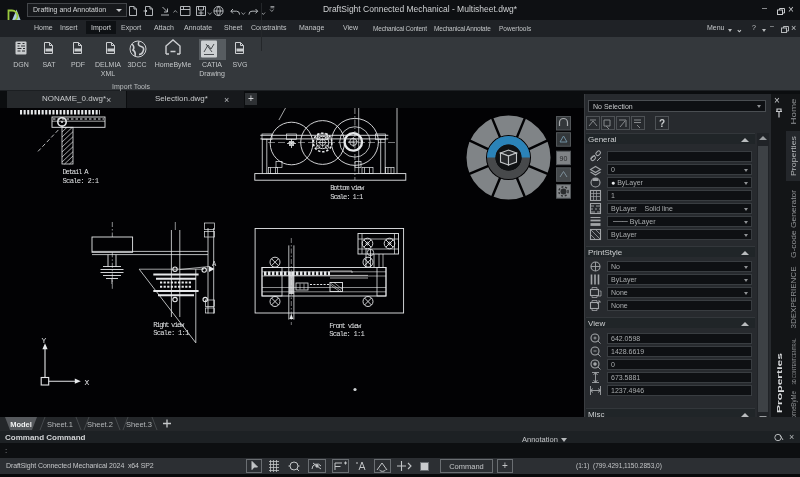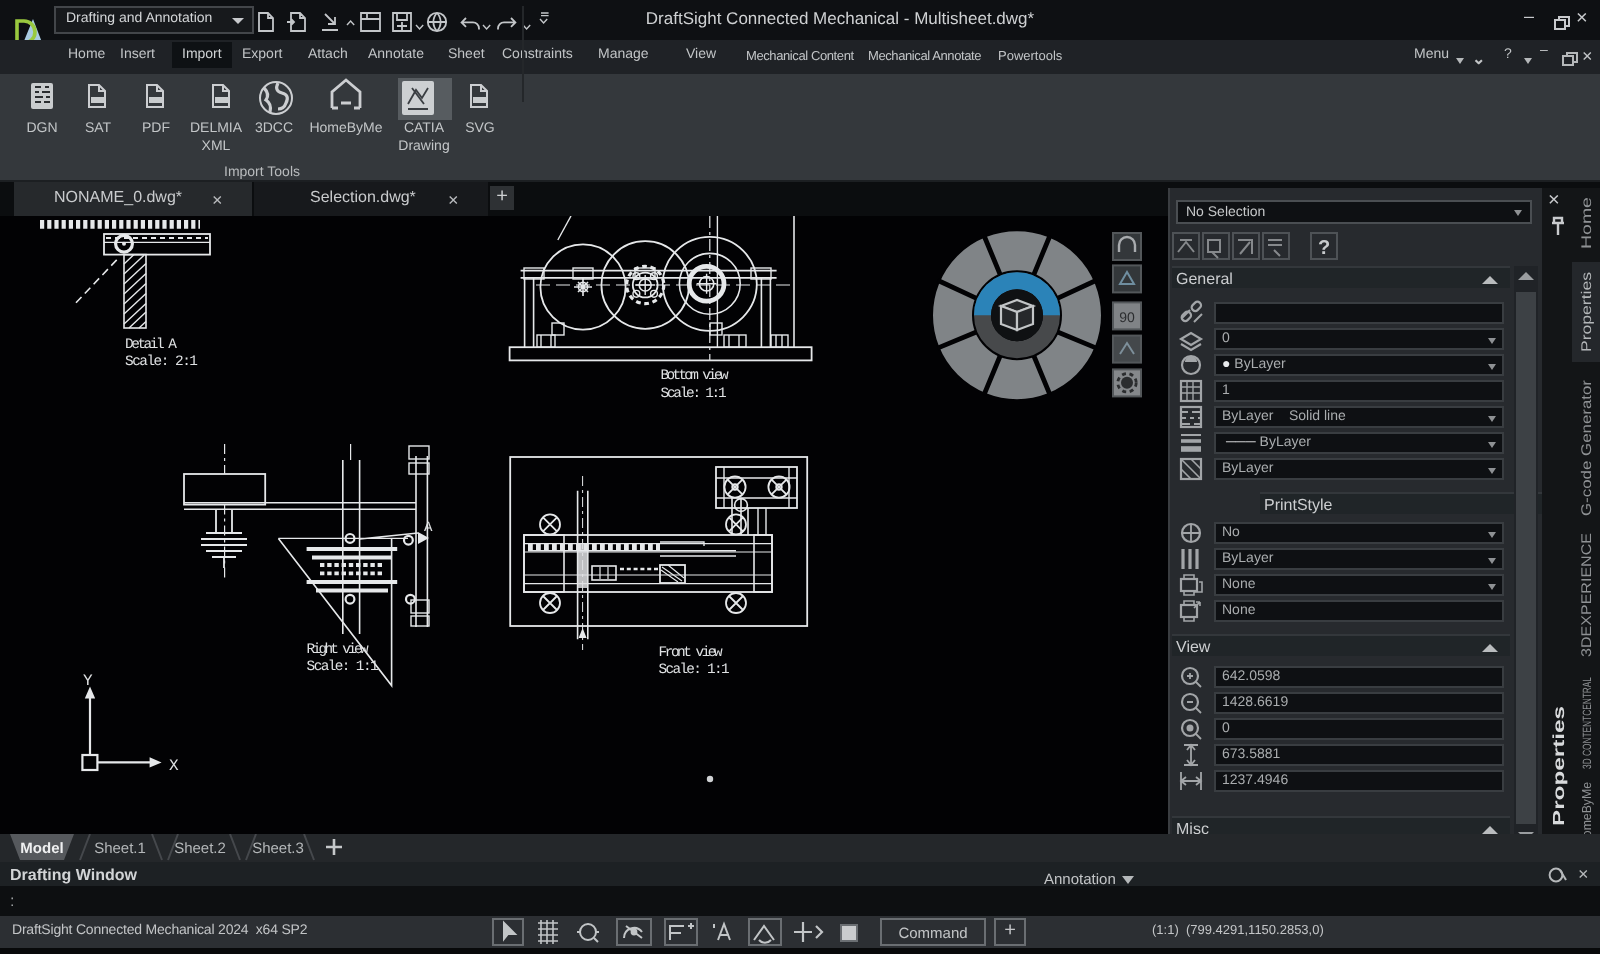--- a/index.html
+++ b/index.html
@@ -144,21 +144,21 @@
 <div class="rlabel" style="left:48px;">PDF</div>
 <div class="rlabel" style="left:78px;">DELMIA<br>XML</div>
 <div class="rlabel" style="left:107px;">3DCC</div>
 <div class="rlabel" style="left:143px;">HomeByMe</div>
 <div class="rlabel" style="left:182px;">CATIA<br>Drawing</div>
 <div class="rlabel" style="left:210px;">SVG</div>
 <div class="abs" id="importtools">Import Tools</div>
 <div class="abs" id="rsep"></div>
 
 <div class="abs" id="doctabs"></div>
-<div class="dtab" style="left:7px;width:119px;background:#26292c;text-align:left;padding:3px 0 0 20px;">NONAME_0.dwg*</div>
+<div class="dtab" style="left:7px;width:119px;background:#26292c;text-align:left;padding:3px 0 0 35px;">NONAME_0.dwg*</div>
 <div class="abs" style="left:106px;top:95px;color:#b8babd;font-size:9px;">×</div>
 <div class="dtab" style="left:127px;width:117px;background:#17191c;text-align:left;padding:3px 0 0 28px;">Selection.dwg*</div>
 <div class="abs" style="left:224px;top:95px;color:#b8babd;font-size:9px;">×</div>
 <div class="abs" style="left:245px;top:93px;width:12px;height:12px;background:#2e3134;color:#ced0d2;font-size:10px;line-height:11px;text-align:center;">+</div>
 
 <div class="abs" id="canvas"></div>
 <svg class="abs" style="left:0;top:108px;" width="584" height="309" viewBox="0 0 584 309">
 <g fill="none" stroke="#e6e8ea" stroke-width="0.9">
 
   <path d="M20 4.2 H100" stroke-width="4.4" stroke-dasharray="2.1 1.5"></path>
@@ -430,21 +430,21 @@
 
 <div class="sechead" style="left:586px;top:133px;width:169px;">General<span class="up"></span></div>
 <div class="fld" style="left:607px;top:151px;width:145px;"></div>
 <div class="fld" style="left:607px;top:164px;width:145px;">0<span class="da"></span></div>
 <div class="fld" style="left:607px;top:177px;width:145px;"><span style="color:#e8eaec;">●</span> ByLayer<span class="da"></span></div>
 <div class="fld" style="left:607px;top:190px;width:145px;">1</div>
 <div class="fld" style="left:607px;top:203px;width:145px;">ByLayer&nbsp;&nbsp;&nbsp;&nbsp;Solid line<span class="da"></span></div>
 <div class="fld" style="left:607px;top:216px;width:145px;">&nbsp;<span style="color:#caccce;">───</span> ByLayer<span class="da"></span></div>
 <div class="fld" style="left:607px;top:229px;width:145px;">ByLayer<span class="da"></span></div>
 
-<div class="sechead" style="left:586px;top:246px;width:169px;margin-left:44px;">PrintStyle<span class="up"></span></div>
+<div class="sechead" style="left:586px;top:246px;width:169px;">PrintStyle<span class="up"></span></div>
 <div class="fld" style="left:607px;top:261px;width:145px;">No<span class="da"></span></div>
 <div class="fld" style="left:607px;top:274px;width:145px;">ByLayer<span class="da"></span></div>
 <div class="fld" style="left:607px;top:287px;width:145px;">None<span class="da"></span></div>
 <div class="fld" style="left:607px;top:300px;width:145px;">None</div>
 
 <div class="sechead" style="left:586px;top:317px;width:169px;">View<span class="up"></span></div>
 <div class="fld" style="left:607px;top:333px;width:145px;">642.0598</div>
 <div class="fld" style="left:607px;top:346px;width:145px;">1428.6619</div>
 <div class="fld" style="left:607px;top:359px;width:145px;">0</div>
 <div class="fld" style="left:607px;top:372px;width:145px;">673.5881</div>
@@ -493,21 +493,21 @@
       <path d="M40 13 L45 0 M76 0 L81 13 M84 13 L89 0 M115 0 L120 13 M123 13 L128 0 M152 0 L157 13"></path>
     </g>
   <g fill="#b4b7b9" font-size="7.5" font-family="Liberation Sans">
     <text x="60" y="9.5" text-anchor="middle">Sheet.1</text>
     <text x="100" y="9.5" text-anchor="middle">Sheet.2</text>
     <text x="139" y="9.5" text-anchor="middle">Sheet.3</text>
   </g>
   <path d="M163 6.5 h8 M167 2.5 v8" stroke="#c5c8ca" stroke-width="1.3"></path>
 </svg>
 <div class="abs" id="cmdbar">
-    <span style="position:absolute;left:5px;top:2px;font-weight:bold;">Drafting Window</span>
+    <span style="position:absolute;left:5px;top:2px;font-weight:bold;">Command Command</span>
   </div>
 <svg class="abs" style="left:773px;top:433px;" width="12" height="9" viewBox="0 0 12 9">
     <circle cx="5" cy="4.5" r="3.2" fill="none" stroke="#b5b8ba" stroke-width="1"></circle>
     <path d="M7 2 l3 5" stroke="#b5b8ba" stroke-width="1"></path>
   </svg>
 <div class="abs" style="left:789px;top:432px;color:#b5b8ba;font-size:9px;">×</div>
 <div class="abs" id="cmdinput">
     <span style="position:absolute;left:5px;top:3px;">:</span>
   </div>
 <div class="abs" id="statusbar">

